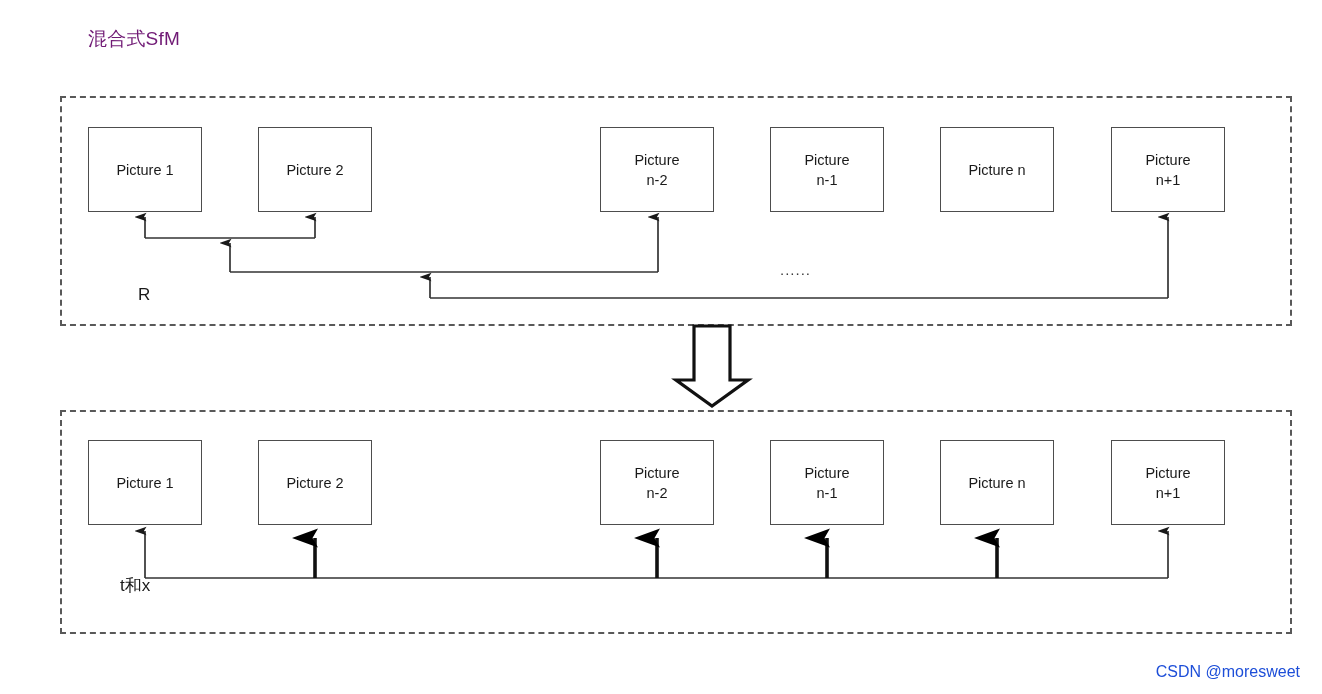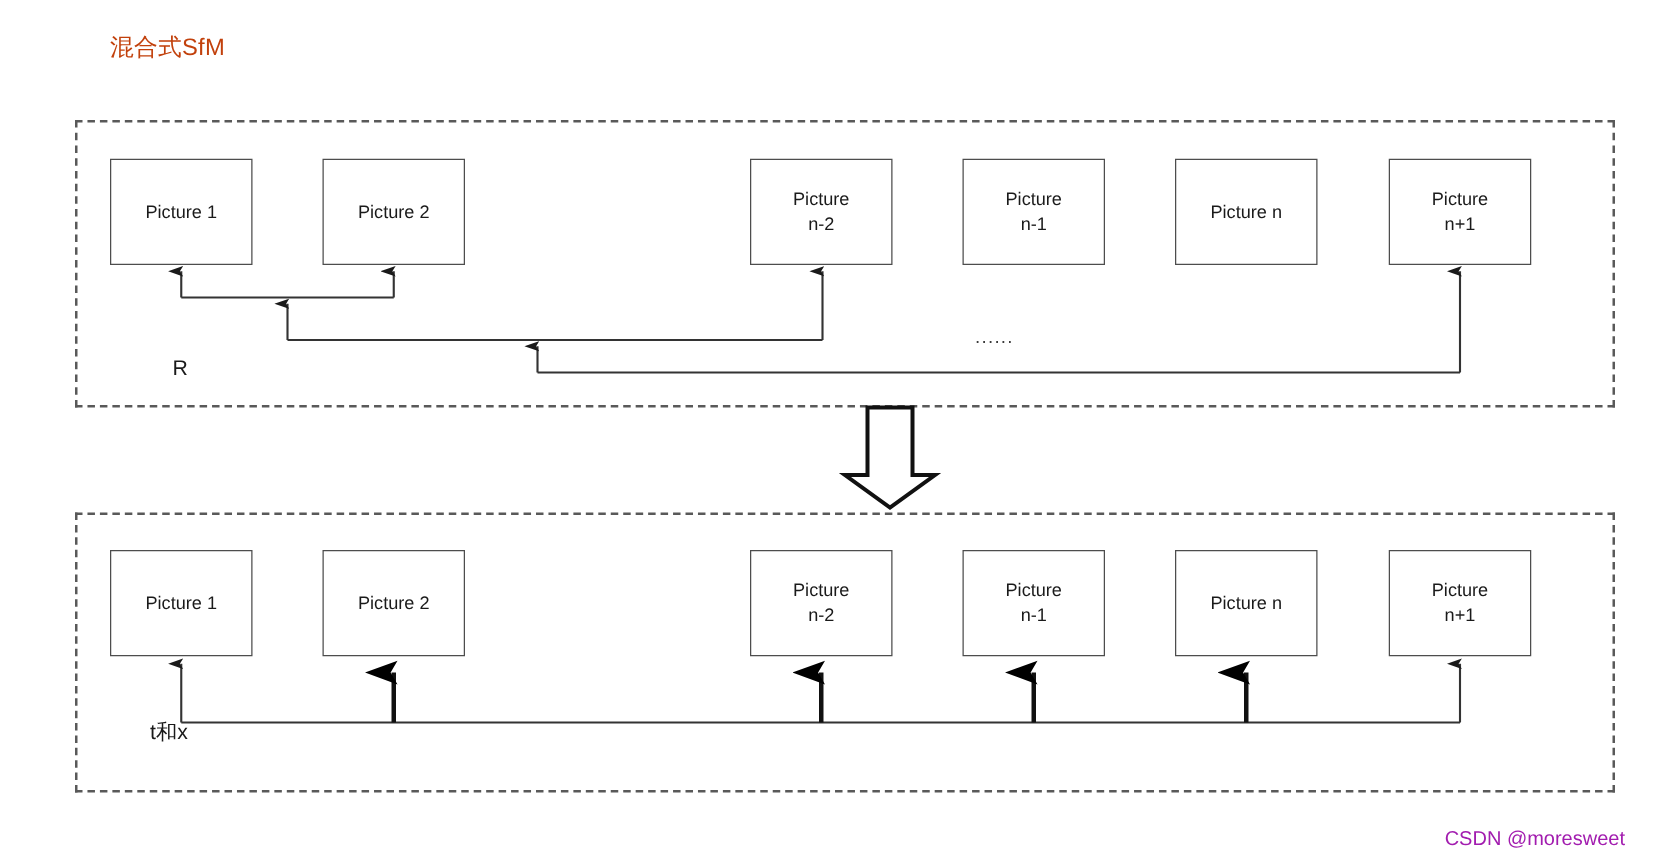--- a/index.html
+++ b/index.html
@@ -18,21 +18,21 @@
   #diagram-root {
     position: absolute;
     inset: 0;
   }
   .title {
     position: absolute;
     left: 88px;
     top: 27px;
     font-size: 19px;
     line-height: 24px;
-    color: #c2410c;
+    color: #701a75;
     letter-spacing: 0.2px;
     white-space: nowrap;
   }
   .panel {
     position: absolute;
     border: 2px dashed #595959;
     box-sizing: border-box;
     background: transparent;
   }
   #panel-top {
@@ -95,21 +95,21 @@
     color: #3a3a3a;
     letter-spacing: 1px;
     white-space: nowrap;
   }
   .watermark {
     position: absolute;
     right: 22px;
     bottom: 12px;
     font-size: 16px;
     line-height: 20px;
-    color: #a21caf;
+    color: #1d4ed8;
     white-space: nowrap;
   }
 </style>
 </head>
 <body>
 
 <div id="diagram-root">
 
   <div class="title">混合式SfM</div>
 

